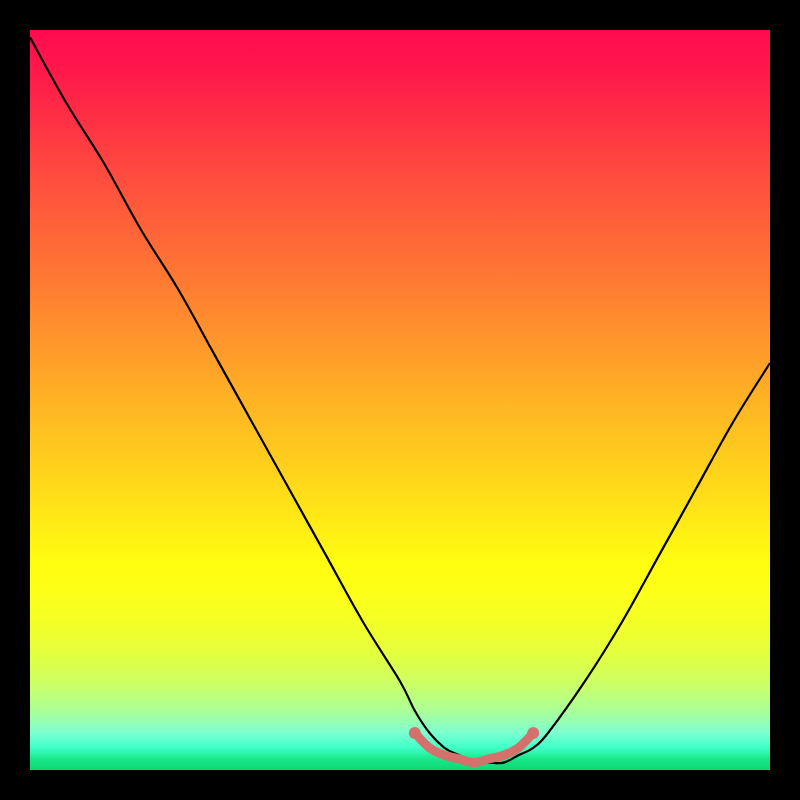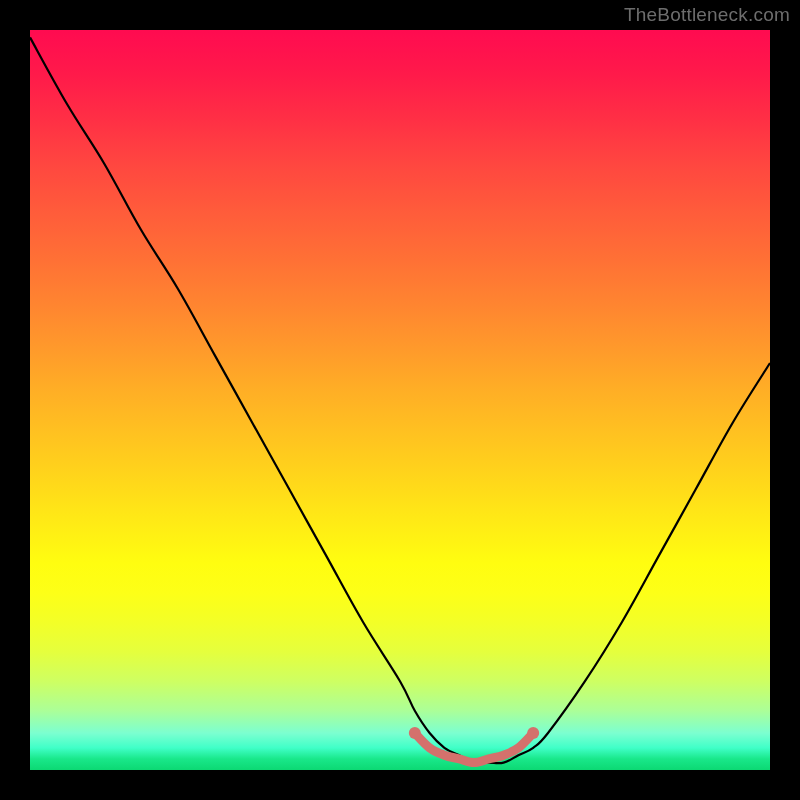--- a/index.html
+++ b/index.html
@@ -76,14 +76,13 @@
     <svg class="curve-layer" viewBox="0 0 740 740" preserveAspectRatio="none">
       <path id="main-curve" fill="none" stroke="#000000" stroke-width="2.2" d="M 0.00 7.40 C 6.66 19.39, 23.68 51.36, 37.00 74.00 C 50.32 96.64, 60.68 110.56, 74.00 133.20 C 87.32 155.84, 97.68 177.16, 111.00 199.80 C 124.32 222.44, 134.68 236.36, 148.00 259.00 C 161.32 281.64, 171.68 301.62, 185.00 325.60 C 198.32 349.58, 208.68 368.22, 222.00 392.20 C 235.32 416.18, 245.68 434.82, 259.00 458.80 C 272.32 482.78, 282.68 501.42, 296.00 525.40 C 309.32 549.38, 319.68 569.36, 333.00 592.00 C 346.32 614.64, 360.68 635.22, 370.00 651.20 C 379.32 667.18, 379.47 671.48, 384.80 680.80 C 390.13 690.12, 394.27 696.34, 399.60 703.00 C 404.93 709.66, 409.07 713.80, 414.40 717.80 C 419.73 721.80, 423.87 722.54, 429.20 725.20 C 434.53 727.86, 438.67 731.27, 444.00 732.60 C 449.33 733.93, 453.47 732.60, 458.80 732.60 C 464.13 732.60, 468.27 733.93, 473.60 732.60 C 478.93 731.27, 483.07 727.86, 488.40 725.20 C 493.73 722.54, 497.87 721.80, 503.20 717.80 C 508.53 713.80, 508.68 714.99, 518.00 703.00 C 527.32 691.01, 541.68 671.18, 555.00 651.20 C 568.32 631.22, 578.68 614.64, 592.00 592.00 C 605.32 569.36, 615.68 549.38, 629.00 525.40 C 642.32 501.42, 652.68 482.78, 666.00 458.80 C 679.32 434.82, 689.68 414.84, 703.00 392.20 C 716.32 369.56, 733.34 343.66, 740.00 333.00"></path>
       <path id="marker-curve" fill="none" stroke="#d4716c" stroke-width="9" stroke-linecap="round" stroke-linejoin="round" d="M 384.80 703.00 C 387.46 705.66, 394.27 713.80, 399.60 717.80 C 404.93 721.80, 409.07 723.20, 414.40 725.20 C 419.73 727.20, 423.87 727.57, 429.20 728.90 C 434.53 730.23, 438.67 732.60, 444.00 732.60 C 449.33 732.60, 453.47 730.23, 458.80 728.90 C 464.13 727.57, 468.27 727.20, 473.60 725.20 C 478.93 723.20, 483.07 721.80, 488.40 717.80 C 493.73 713.80, 500.54 705.66, 503.20 703.00"></path>
       <g id="marker-dots">
           <circle cx="384.80" cy="703.00" r="6" fill="#d4716c"></circle>
           <circle cx="503.20" cy="703.00" r="6" fill="#d4716c"></circle>
         </g>
     </svg>
   </div>
 
-  <div class="watermark">TheBottleneck.com</div>
 </div>
 
 </body></html>

